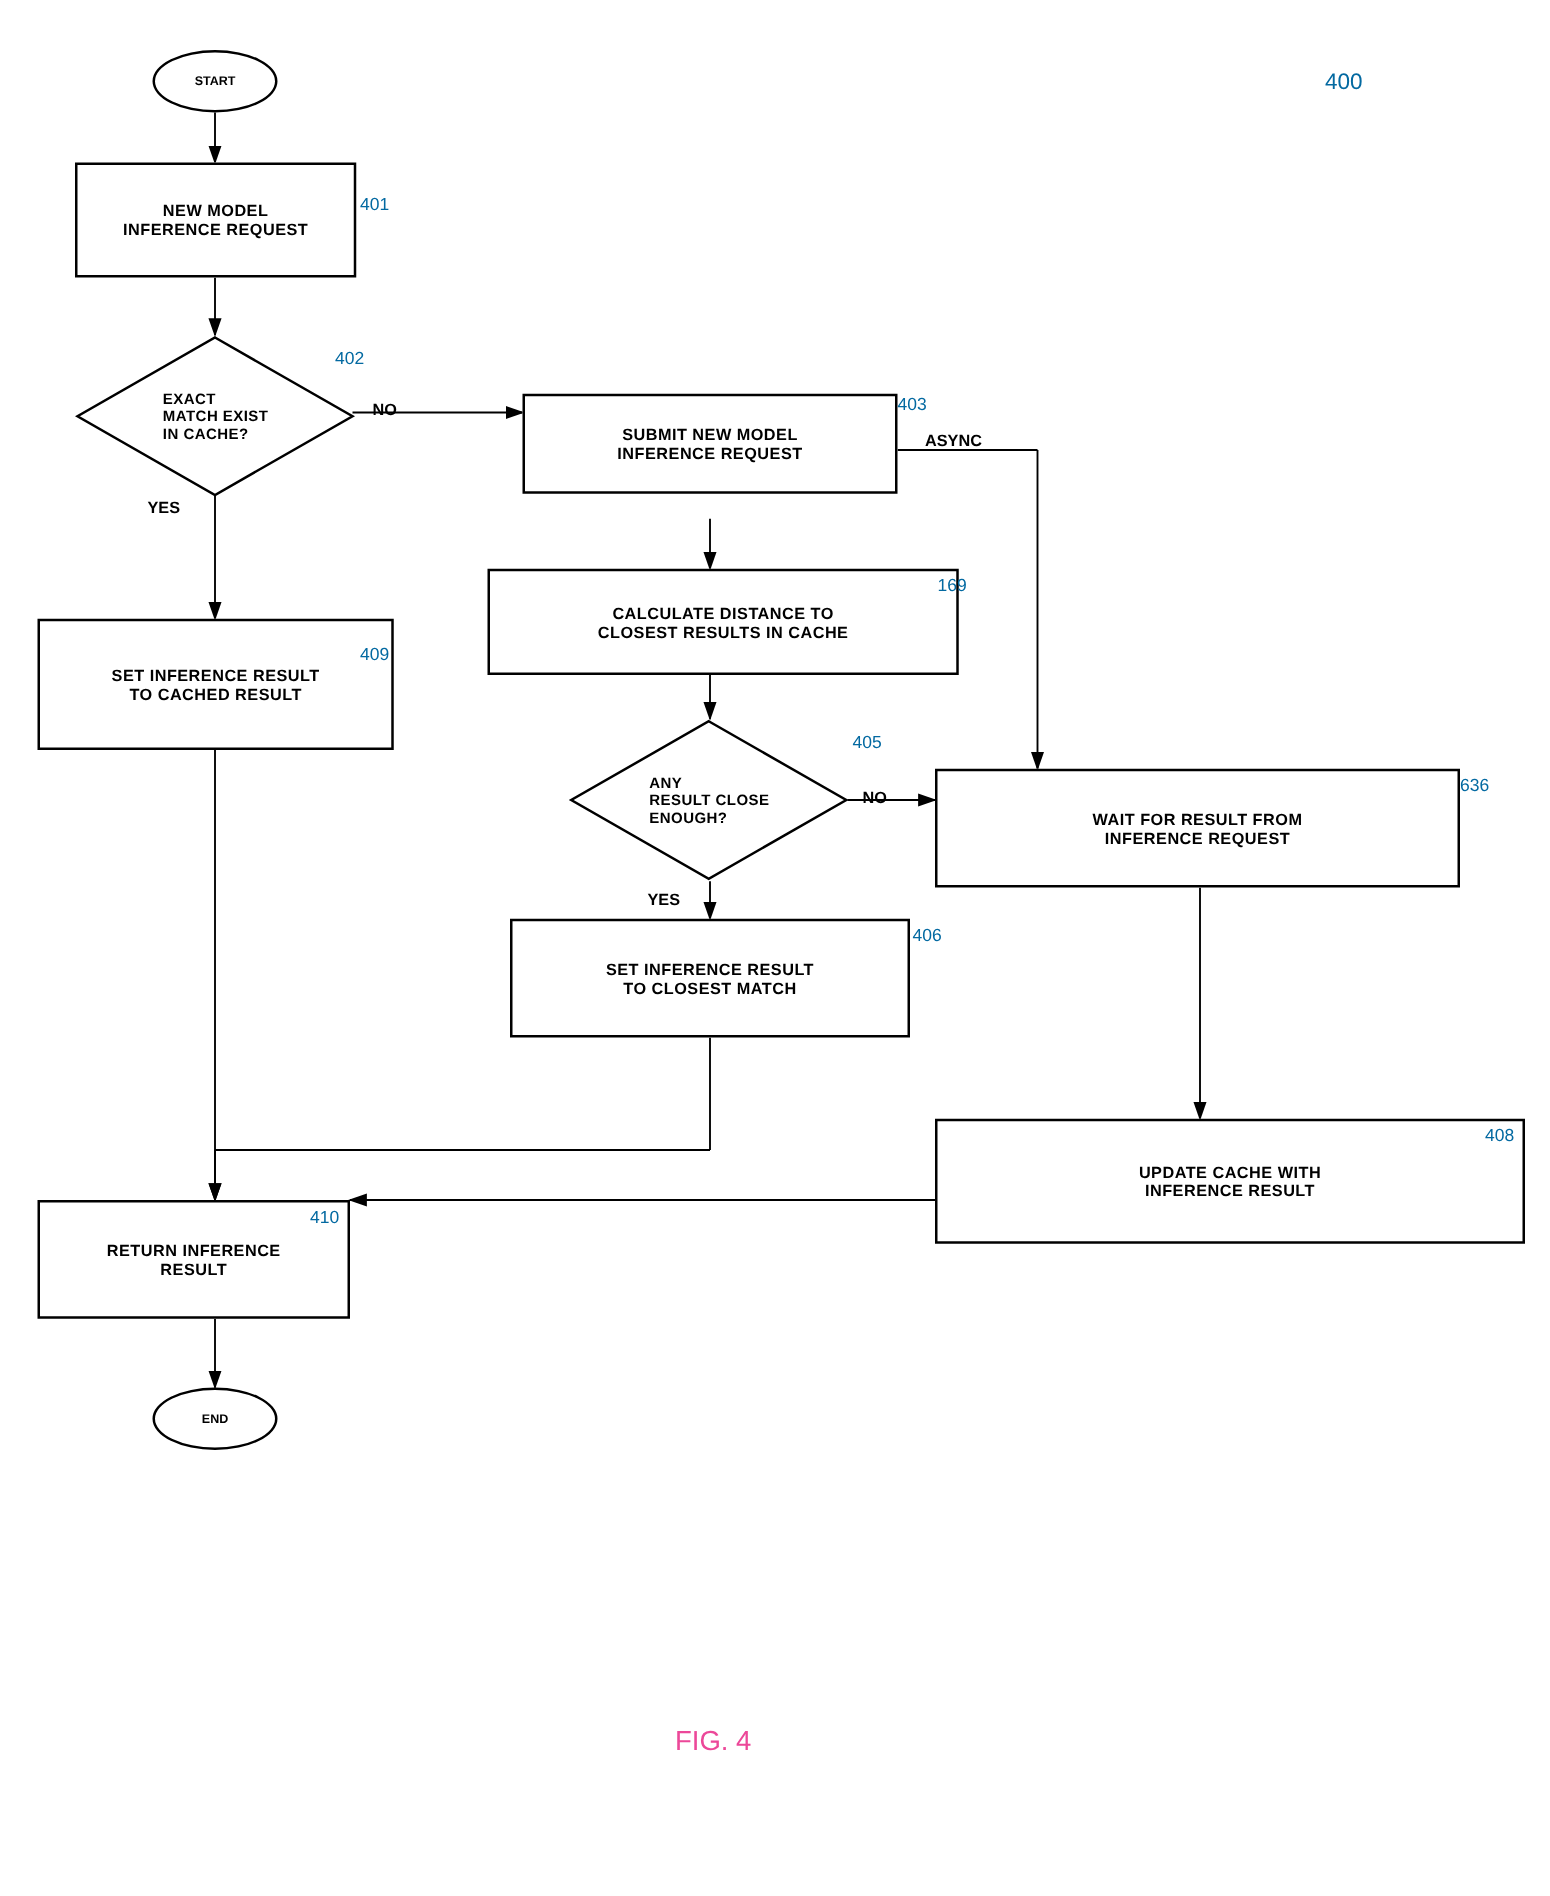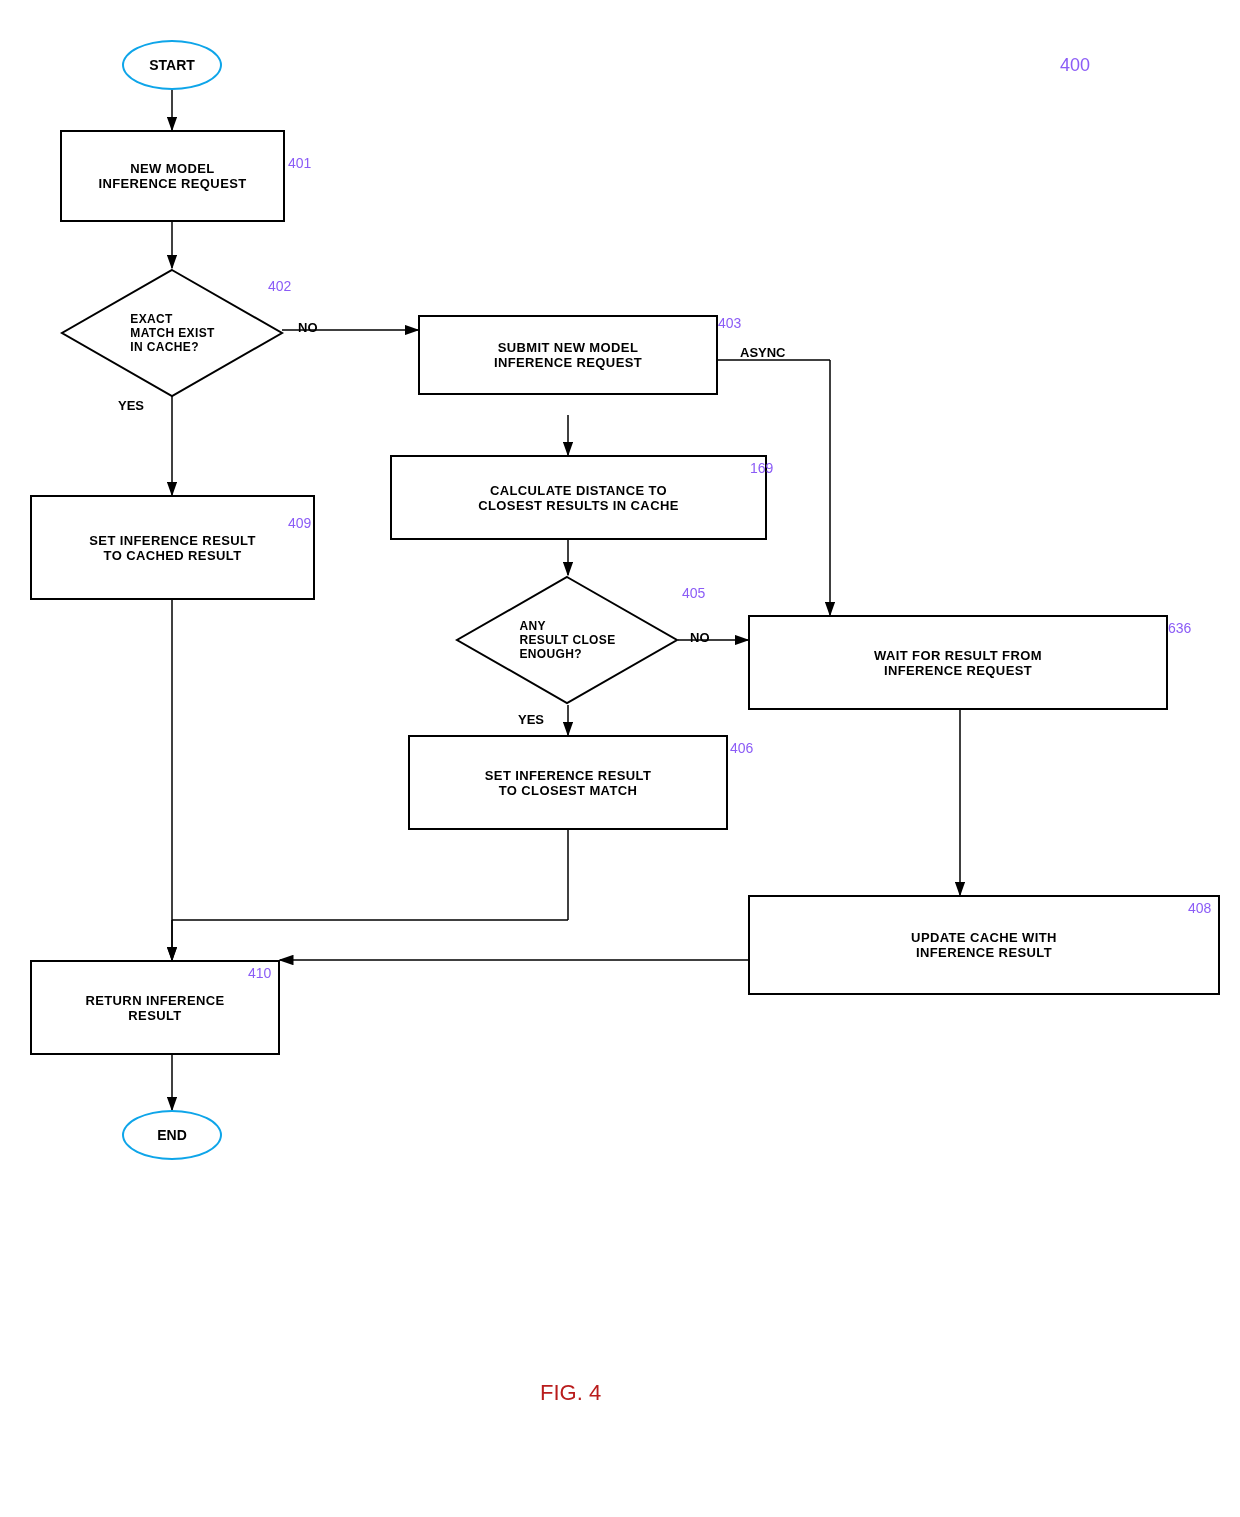--- a/index.html
+++ b/index.html
@@ -48,49 +48,49 @@
     }
     .diamond-text {
       position: relative;
       z-index: 2;
       text-align: left;
       font-size: 13px;
       font-weight: bold;
       letter-spacing: 0.03em;
     }
     .oval {
-      border: 2px solid #0ea5e9;
+      border: 2px solid #000000;
       border-radius: 50%;
       background: #fff;
-      font-size: 14px;
+      font-size: 10px;
       font-weight: bold;
     }
     .label-text {
       position: absolute;
       font-size: 13px;
       color: #000;
     }
     svg.arrows {
       position: absolute;
       top: 0; left: 0;
       width: 1240px;
       height: 1517px;
       pointer-events: none;
     }
     .fig-label {
       position: absolute;
       font-size: 20px;
       font-weight: normal;
       text-align: center;
-      color: #b91c1c;
+      color: #ec4899;
     }
     .ref-num {
       position: absolute;
       font-size: 14px;
-      color: #8b5cf6;
+      color: #0369a1;
     }
   </style>
 </head>
 <body>
 
 <div id="diagram">
 
   <svg class="arrows">
     <defs>
       <marker id="arrowhead" markerWidth="10" markerHeight="7" refX="9" refY="3.5" orient="auto">

